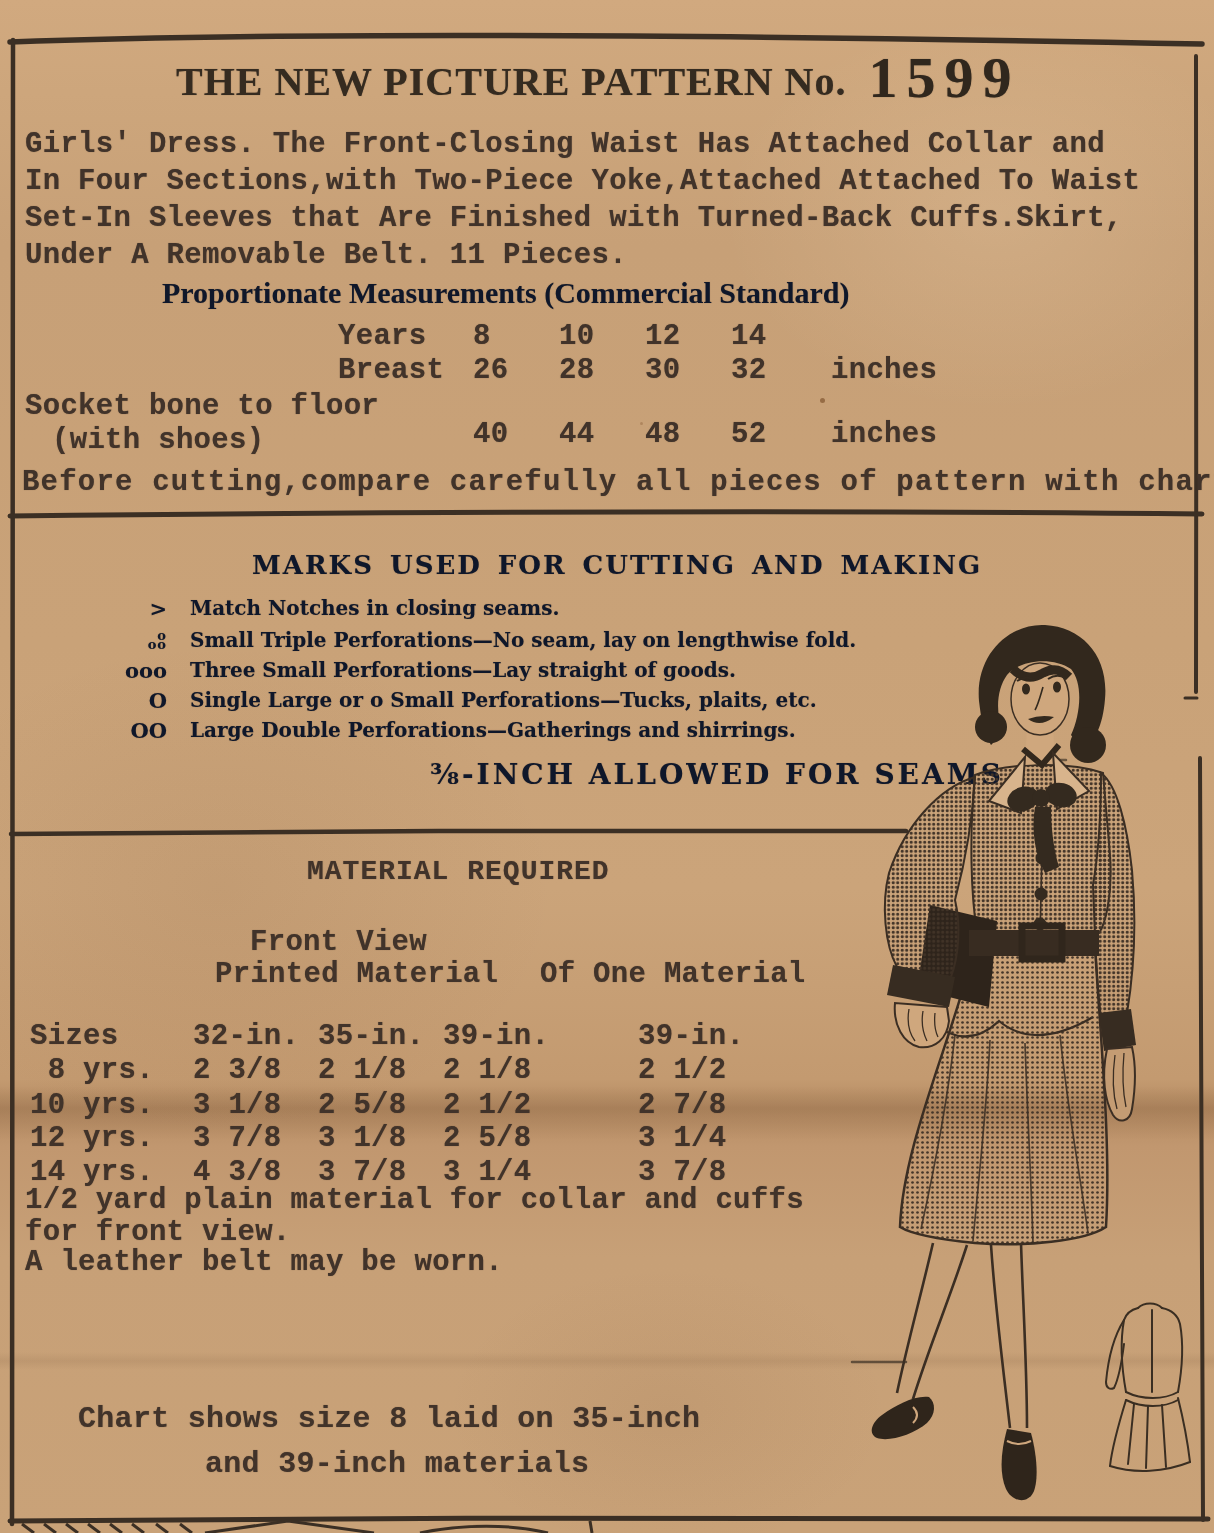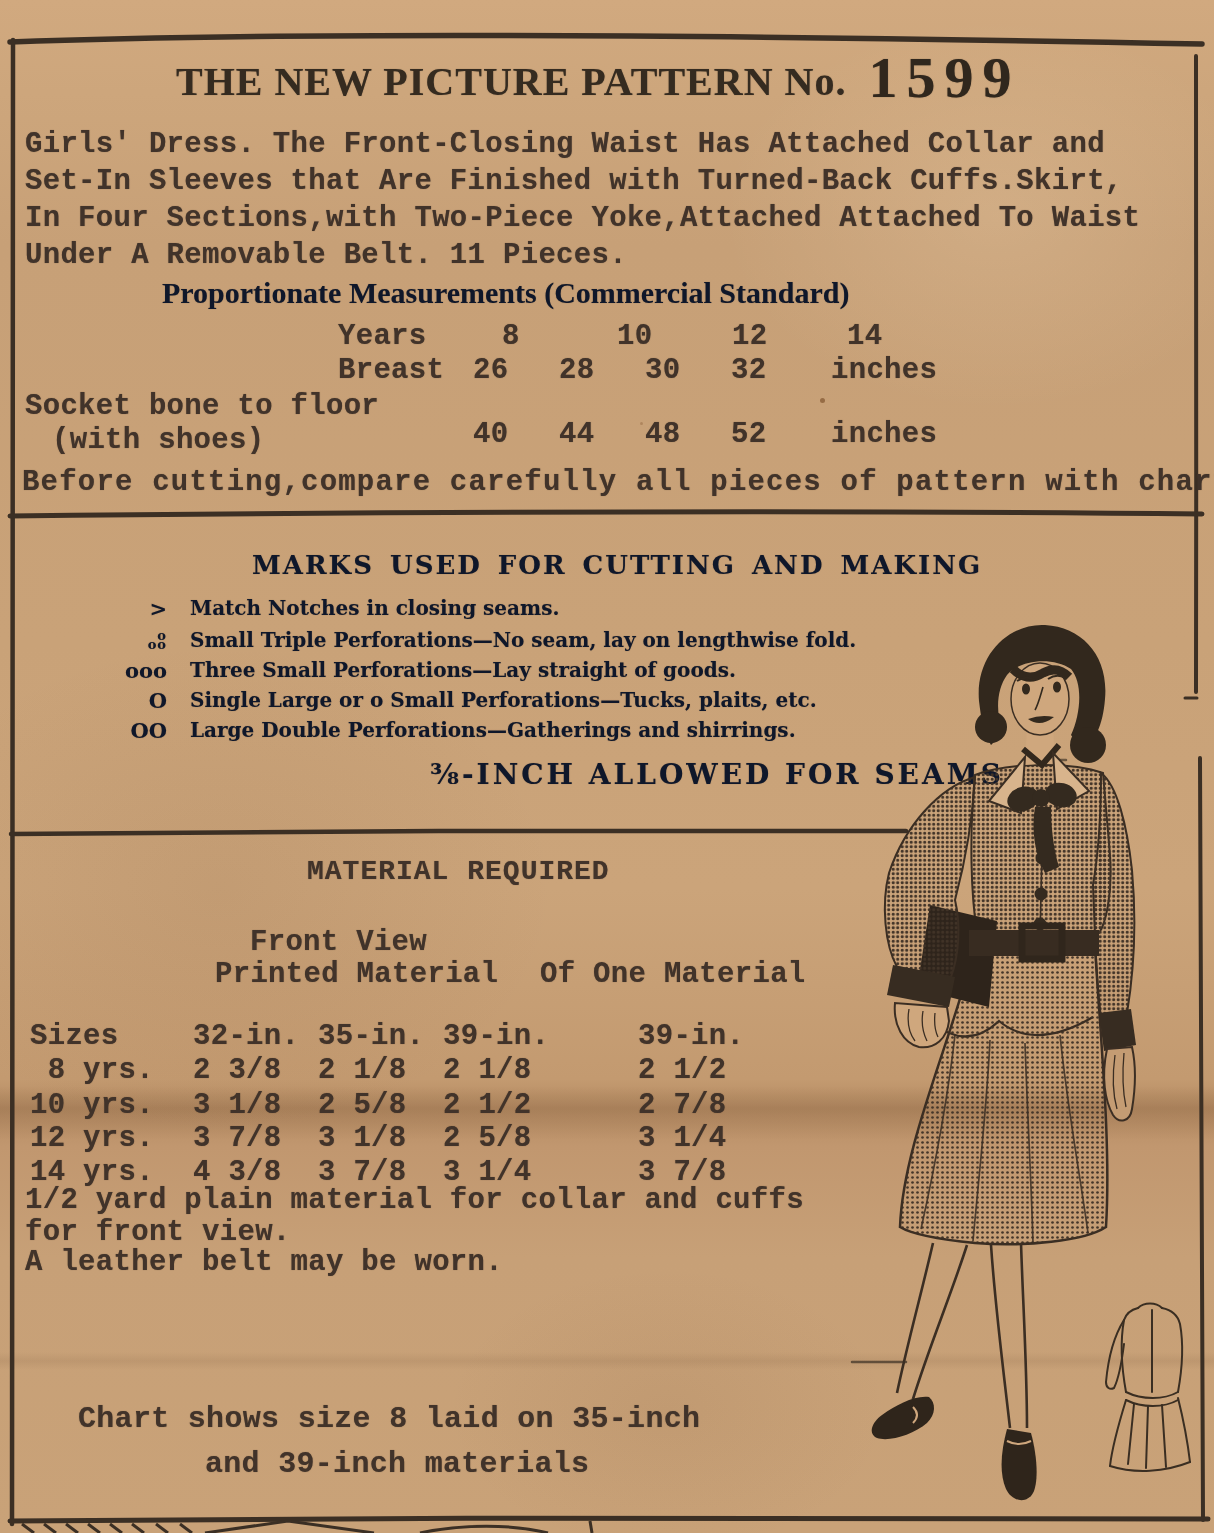--- a/index.html
+++ b/index.html
@@ -116,28 +116,28 @@
   </g>
 </svg>
 
 <div class="abs title-row">
   <span class="title-text">THE NEW PICTURE PATTERN No.</span>
   <span class="pattern-number">1599</span>
 </div>
 
 <div class="abs desc tw">
   <div>Girls' Dress. The Front-Closing Waist Has Attached Collar and</div>
+  <div>In Four Sections,with Two-Piece Yoke,Attached Attached To Waist</div>
   <div>Set-In Sleeves that Are Finished with Turned-Back Cuffs.Skirt,</div>
-  <div>In Four Sections,with Two-Piece Yoke,Attached Attached To Waist</div>
   <div>Under A Removable Belt. 11 Pieces.</div>
 </div>
 
 <div class="abs meas-head sf">Proportionate Measurements (Commercial Standard)</div>
 
-<div class="abs mrow tw" style="top:320px;gap:29px;">
+<div class="abs mrow tw" style="top:320px;">
   <span class="mlabel">Years</span>
   <span class="mv">8</span>
   <span class="mv">10</span>
   <span class="mv">12</span>
   <span class="mv">14</span>
 </div>
 <div class="abs mrow tw" style="top:354px;">
   <span class="mlabel">Breast</span>
   <span class="mv">26</span>
   <span class="mv">28</span>

